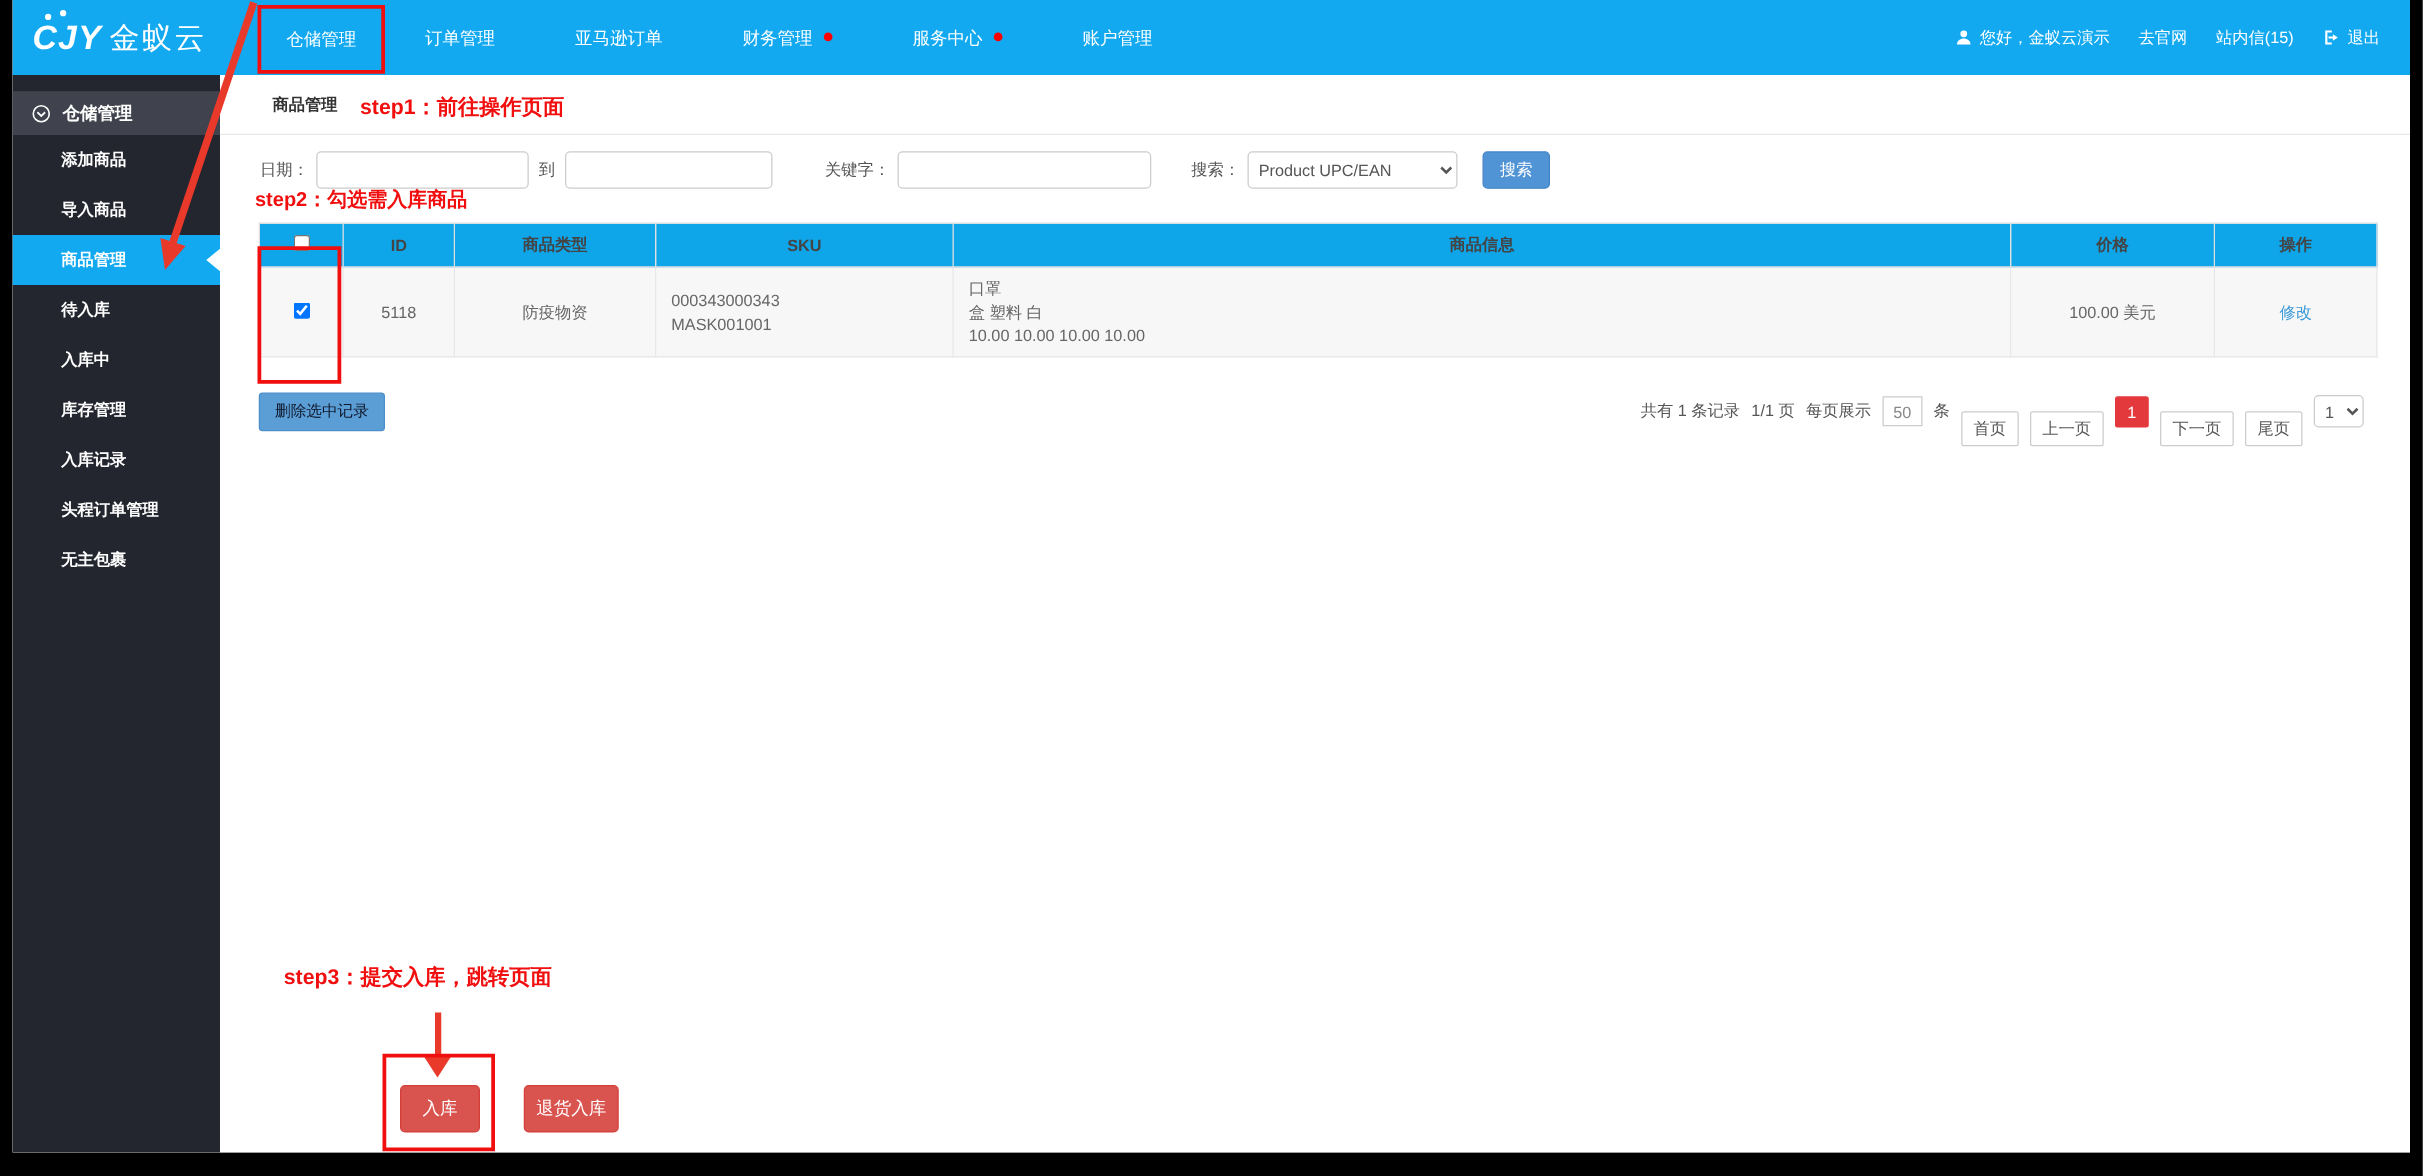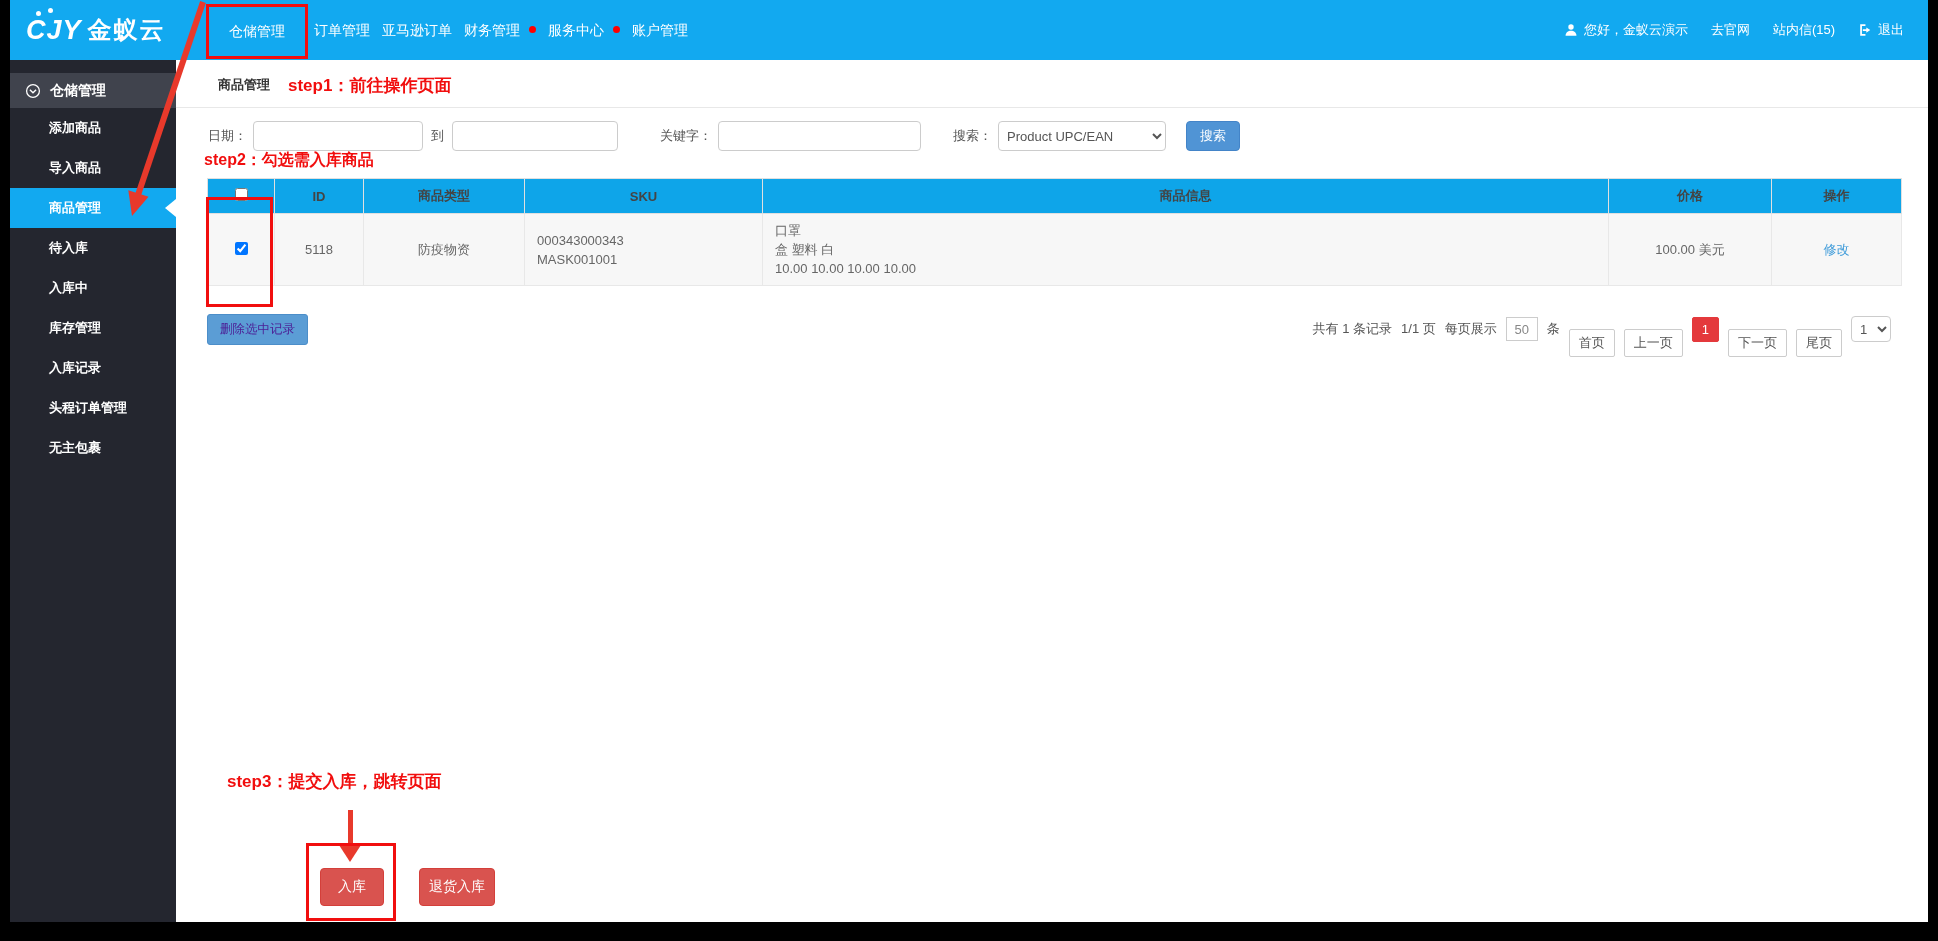--- a/index.html
+++ b/index.html
@@ -5,23 +5,23 @@
   * { margin:0; padding:0; box-sizing:border-box; }
   html,body { width:1938px; height:941px; background:#000; font-family:"Liberation Sans", sans-serif; }
   .window { position:absolute; left:10px; top:0; width:1918px; height:922px; background:#fff; overflow:hidden; }
 
   
   .top { position:relative; height:60px; background:#12a9f0; display:flex; align-items:center; color:#fff; }
   .logo { display:flex; align-items:flex-end; width:186px; padding-left:16px; }
   .logo-mark { position:relative; font-size:27px; font-weight:bold; font-style:italic; letter-spacing:1px; }
   .logo-mark .dot { position:absolute; width:5px; height:5px; border-radius:50%; background:#fff; }
   .logo-mark .d1 { left:10px; top:-4px; } .logo-mark .d2 { left:22px; top:-7px; }
-  .logo-text { font-size:24px; font-weight:bold; margin-left:6px; letter-spacing:2px; }
+  .logo-text { font-size:24px; font-weight:normal; margin-left:6px; letter-spacing:2px; }
   .nav { display:flex; align-items:center; height:60px; margin-left:10px; }
-  .nav-item { padding:0 6px; font-size:14px; line-height:60px; cursor:pointer; white-space:nowrap; }
+  .nav-item { padding:0 32px; font-size:14px; line-height:60px; cursor:pointer; white-space:nowrap; }
   .nav-item.red-boxed { border:3px solid #f10e0e; line-height:49px; height:55px; margin-top:2px; padding:0 20px; }
   .red-dot { display:inline-block; width:7px; height:7px; border-radius:50%; background:#ff0000; margin-left:9px; vertical-align:2px; }
   .top-right { margin-left:auto; display:flex; align-items:center; gap:23px; padding-right:24px; font-size:13px; }
   .top-right .tr-item { display:flex; align-items:center; gap:6px; cursor:pointer; white-space:nowrap; }
   .icon-svg { display:inline-block; }
 
   
   .side { position:absolute; left:0; top:60px; width:166px; height:862px; background:#24262f; }
   .side-section { margin-top:13px; height:35px; background:#40434d; color:#fff; font-size:14px; font-weight:bold;
                   display:flex; align-items:center; gap:9px; padding-left:15px; cursor:pointer; }
@@ -53,21 +53,21 @@
   table.prod th { height:35px; background:#0ea5e9; border:1px solid #e0e0e0; font-size:13px; color:#444; font-weight:bold; text-align:center; }
   table.prod td { height:72px; background:#f7f7f7; border:1px solid #e8e8e8; font-size:13px; color:#666; vertical-align:middle; }
   .col-check{width:67px;} .col-id{width:89px;} .col-type{width:161px;} .col-sku{width:238px;}
   .col-info{width:846px;} .col-price{width:163px;} .col-op{width:130px;}
   td.center, th { text-align:center; }
   td.cell-left { text-align:left; padding-left:12px; line-height:19px; }
   .link-edit { color:#3c9ad9; cursor:pointer; }
   .prod input[type=checkbox] { width:13px; height:13px; }
 
   .table-footer { width:1694px; margin:15px 0 0 31px; display:flex; align-items:center; justify-content:space-between; }
-  .btn-del { background:#5b9dd5; border:1px solid #4c8ec9; border-radius:3px; color:#4c1d95; font-size:12.5px;
+  .btn-del { background:#5b9dd5; border:1px solid #4c8ec9; border-radius:3px; color:#0f172a; font-size:12.5px;
              padding:6px 12px; cursor:pointer; }
   .pager { display:flex; align-items:center; gap:9px; font-size:13px; color:#555; padding-right:10px; }
   .pager .pg-btn { border:1px solid #ccc; border-radius:2px; background:#fff; padding:4px 9px; font-size:13px; color:#555; cursor:pointer; white-space:nowrap;margin-top:28px; }
   .pager .pg-cur { background:#e4393c; color:#fff; border:1px solid #e4393c; border-radius:2px; padding:4px 9px; }
   .pg-size { width:32px; height:24px; border:1px solid #ccc; text-align:center; font-size:13px; color:#888; }
   .sel-page { width:40px; height:26px; }
 
   
   .step3 { position:absolute; left:51px; top:710px; color:#f10e0e; font-size:17px; font-weight:bold; }
   .down-arrow-line { position:absolute; left:172px; top:750px; width:5px; height:36px; background:#e8392b; }

